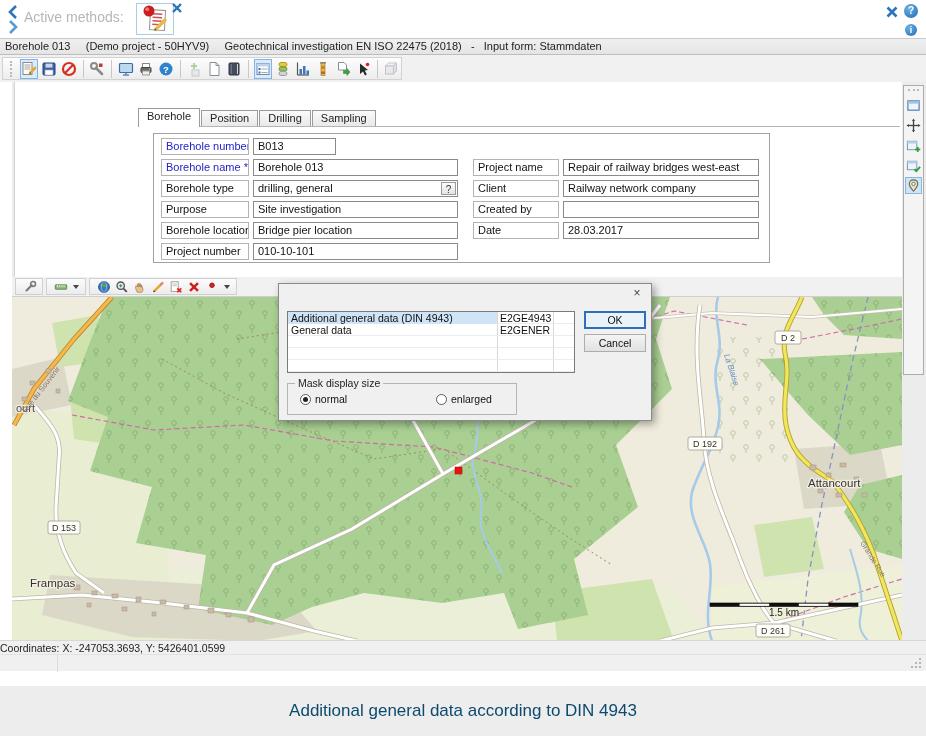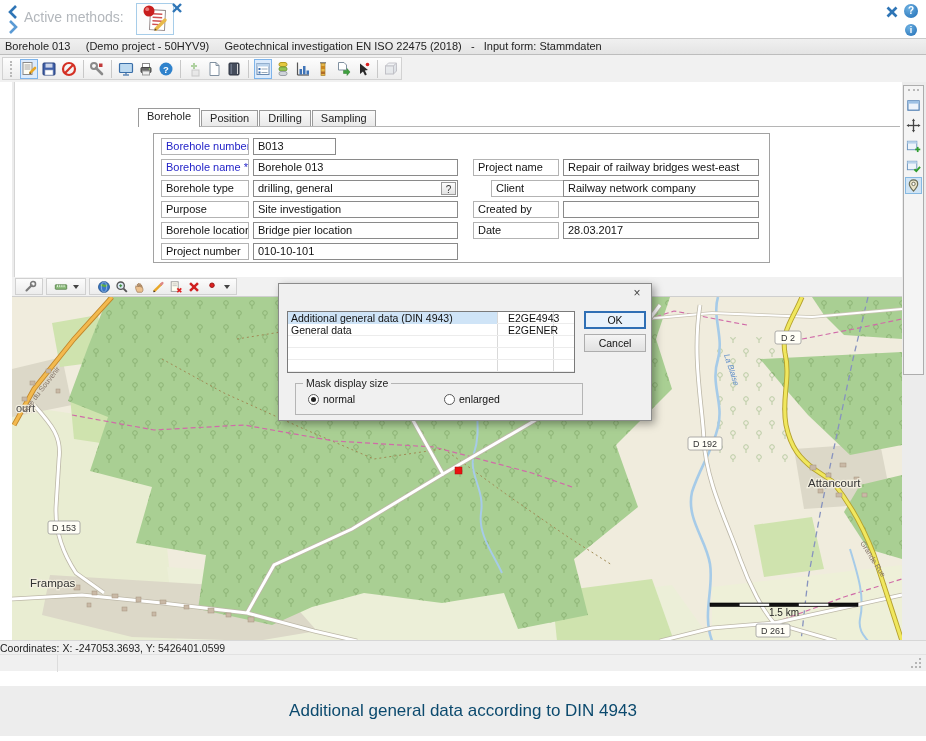--- a/index.html
+++ b/index.html
@@ -50,25 +50,25 @@
   
   #map{position:absolute;left:0;top:214px;width:890px;height:344px;background:#f0ecdd;border-top:1px solid #cfcfcf;}
   
   #dialog{position:absolute;left:278px;top:283px;width:374px;height:138px;background:#f0f0f0;border:1px solid #8b8b8b;box-shadow:3px 3px 8px rgba(0,0,0,.35);z-index:10;box-sizing:border-box;}
   #dialog-title{position:absolute;left:0;top:0;width:100%;height:18px;font-size:11px;color:#111;line-height:18px;padding-left:9px;box-sizing:border-box;}
   #dialog-close{position:absolute;right:7px;top:2px;font-size:12px;color:#444;width:14px;text-align:center;}
   #dlg-list{position:absolute;left:8px;top:27px;width:288px;height:62px;background:#fff;border:1px solid #7a7a7a;box-sizing:border-box;overflow:hidden;}
   .dlg-grid-v{position:absolute;top:0;bottom:0;width:1px;background:#d9d9d9;}
   .dlg-row{position:absolute;left:0;width:100%;height:12px;font-size:10.5px;line-height:12px;color:#111;border-bottom:1px solid #ececec;box-sizing:border-box;}
   .dlg-cell-name{position:absolute;left:0;top:0;width:209px;height:12px;padding-left:3px;box-sizing:border-box;overflow:hidden;white-space:nowrap;}
-  .dlg-cell-code{position:absolute;left:209px;top:0;width:56px;height:24px;padding-left:11px;box-sizing:border-box;}
+  .dlg-cell-code{position:absolute;left:209px;top:0;width:56px;height:24px;padding-left:3px;box-sizing:border-box;}
   .dlg-row.sel .dlg-cell-name{background:#cfe4f7;}
   .dlg-btn{position:absolute;left:305px;width:62px;height:18px;background:linear-gradient(#f4f4f4,#e1e1e1);border:1px solid #adadad;font-size:10.5px;text-align:center;line-height:16px;color:#111;box-sizing:border-box;}
   .dlg-btn.focus{border:1px solid #2f6fb5;box-shadow:inset 0 0 0 1px #2f6fb5;background:#e9f2fb;}
-  #dlg-group{position:absolute;left:16px;top:99px;width:288px;height:32px;border:1px solid #b5b5b5;box-sizing:border-box;}
+  #dlg-group{position:absolute;left:8px;top:99px;width:230px;height:32px;border:1px solid #b5b5b5;box-sizing:border-box;}
   #dlg-group-label{position:absolute;left:7px;top:-7px;background:#f0f0f0;font-size:10.5px;color:#222;padding:0 3px;}
   .radio-row{position:absolute;top:9px;display:flex;align-items:center;font-size:10.5px;color:#111;}
   .radio{width:11px;height:11px;border:1px solid #5a5a5a;border-radius:50%;background:#fff;margin-right:4px;box-sizing:border-box;}
   .radio.checked::after{content:"";display:block;width:5px;height:5px;margin:2px;border-radius:50%;background:#222;}
   
   #status1{position:absolute;left:0;top:640px;width:926px;height:14px;background:#f0f0f0;border-top:1px solid #d7d7d7;font-size:10.5px;color:#222;line-height:14px;box-sizing:border-box;}
   #status2{position:absolute;left:0;top:654px;width:926px;height:17px;background:#f0f0f0;border-top:1px solid #e2e2e2;box-sizing:border-box;}
   #status2-div{position:absolute;left:57px;top:0;width:1px;height:17px;background:#dcdcdc;}
   #resize-grip{position:absolute;right:4px;bottom:2px;width:12px;height:12px;}
   
@@ -294,21 +294,21 @@
         <div class="frow" style="left:0;top:109px;">
           <div class="flabel" style="left:7px;">Project number</div>
           <div class="finput" style="left:99px;width:205px;">010-10-101</div>
         </div>
 
         <div class="frow" style="left:0;top:25px;">
           <div class="flabel" style="left:319px;width:86px;">Project name</div>
           <div class="finput" style="left:409px;width:196px;">Repair of railway bridges west-east</div>
         </div>
         <div class="frow" style="left:0;top:46px;">
-          <div class="flabel" style="left:319px;width:86px;margin-left:18px;">Client</div>
+          <div class="flabel" style="left:319px;width:86px;">Client</div>
           <div class="finput" style="left:409px;width:196px;">Railway network company</div>
         </div>
         <div class="frow" style="left:0;top:67px;">
           <div class="flabel" style="left:319px;width:86px;">Created by</div>
           <div class="finput" style="left:409px;width:196px;"></div>
         </div>
         <div class="frow" style="left:0;top:88px;">
           <div class="flabel" style="left:319px;width:86px;">Date</div>
           <div class="finput" style="left:409px;width:196px;">28.03.2017</div>
         </div>

